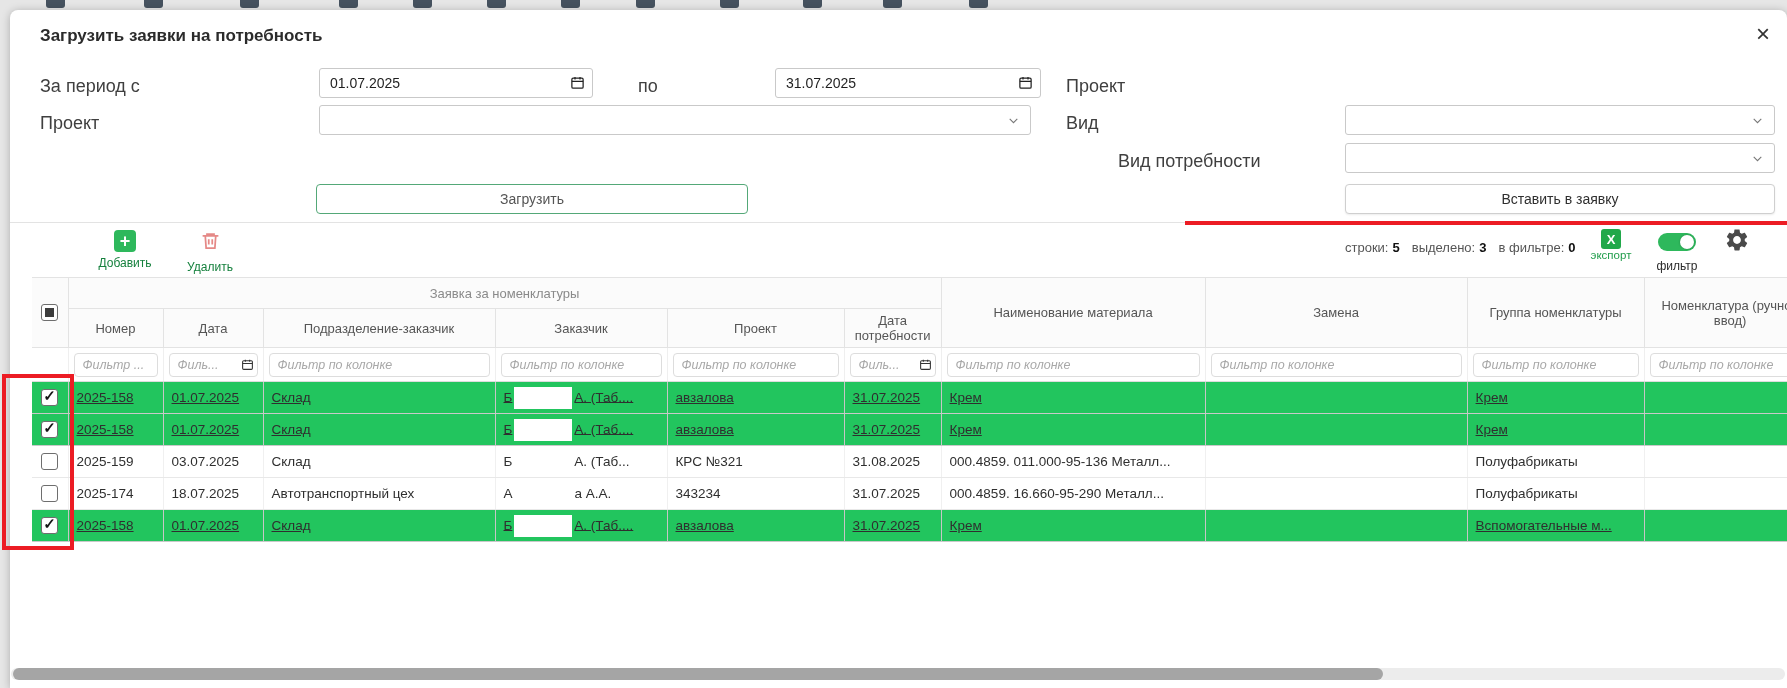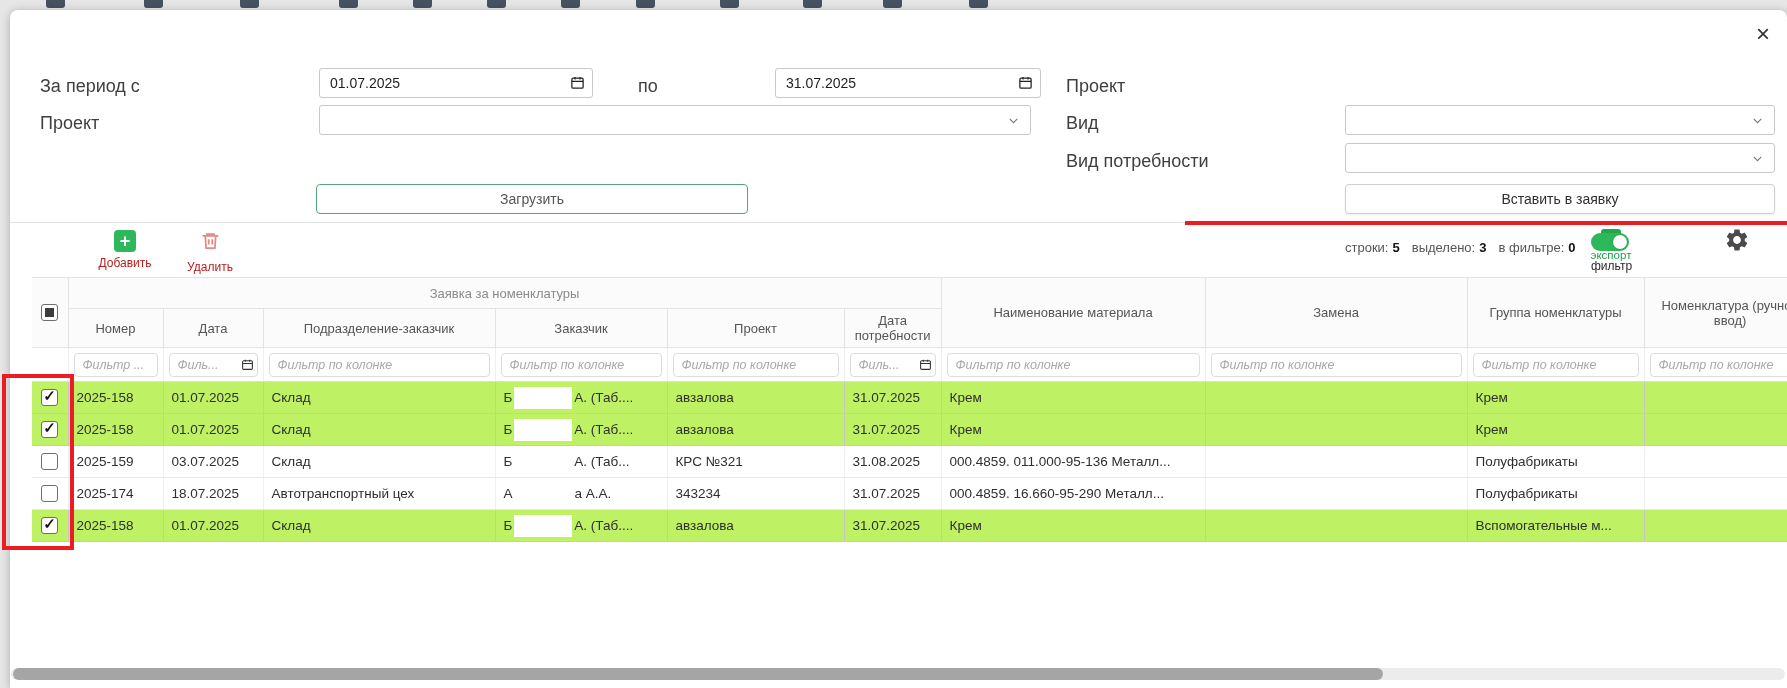--- a/index.html
+++ b/index.html
@@ -12,48 +12,48 @@
   .lbl{position:absolute;font-size:18px;color:#3f3f3f;white-space:nowrap;}
   .field{position:absolute;height:30px;}
   .field input{width:100%;height:30px;box-sizing:border-box;border:1px solid #c9c9c9;border-radius:3px;padding:0 30px 0 10px;font-family:"Liberation Sans",sans-serif;font-size:14px;color:#1f1f1f;background:#fff;}
   .field .cal{position:absolute;right:8px;top:7px;}
   .select{position:absolute;height:30px;box-sizing:border-box;border:1px solid #c9c9c9;border-radius:3px;background:#fff;display:flex;align-items:center;justify-content:space-between;padding:0 10px;font-size:14px;color:#1f1f1f;cursor:pointer;}
   .btn{position:absolute;height:30px;box-sizing:border-box;display:flex;align-items:center;justify-content:center;background:#fff;border-radius:4px;font-size:14px;cursor:pointer;}
   .btn-load{border:1px solid #54a878;color:#555;}
   .btn-insert{border:1px solid #cfcfcf;color:#2f2f2f;box-shadow:0 1px 2px rgba(0,0,0,.08);}
   .panel-divider{position:absolute;left:0;top:212px;width:100%;height:1px;background:#e3e3e3;}
   .tool-btn{position:absolute;width:80px;text-align:center;cursor:pointer;}
-  .tool-btn .t-lbl{display:block;margin-top:4px;font-size:12px;color:#b91c1c;}
+  .tool-btn .t-lbl{display:block;margin-top:4px;font-size:12px;color:#15803d;}
   .icon-plus{display:inline-flex;align-items:center;justify-content:center;width:22px;height:22px;background:#2eb85c;border-radius:4px;color:#fff;font-size:18px;font-weight:bold;line-height:1;}
   .icon-plus::after{content:"+";}
   .stats{position:absolute;left:1335px;top:230px;display:flex;align-items:center;font-size:13px;color:#555;}
   .stats .val{font-weight:bold;color:#111;margin-left:4px;}
   .stats .gap{width:12px;}
   .export-btn{position:absolute;left:1573px;top:219px;width:56px;text-align:center;cursor:pointer;}
   .icon-excel{display:inline-flex;align-items:center;justify-content:center;width:20px;height:20px;background:#21a84a;border-radius:3px;color:#fff;font-size:13px;font-weight:bold;}
   .export-lbl{display:block;margin-top:0;font-size:11.5px;color:#1f9d4a;}
-  .filter-toggle-wrap{position:absolute;left:1581px;top:223px;width:52px;cursor:pointer;}
+  .filter-toggle-wrap{position:absolute;left:1641px;top:223px;width:52px;text-align:center;cursor:pointer;}
   .toggle{display:inline-block;width:38px;height:18px;border-radius:9px;background:#2eb85c;position:relative;}
   .toggle .knob{position:absolute;right:2px;top:2px;width:14px;height:14px;border-radius:50%;background:#fff;box-shadow:0 0 2px rgba(0,0,0,.3);}
   .filter-lbl{display:block;margin-top:4px;font-size:12px;color:#2b2b2b;}
   .gear-btn{position:absolute;left:1714px;top:217px;cursor:pointer;}
   .table-wrap{position:absolute;left:22px;top:267px;width:1755px;overflow:hidden;}
   table{border-collapse:collapse;table-layout:fixed;width:1784px;border-top:1px solid #e3e3e3;}
   thead th{background:#fbfbfb;border-right:1px solid #e3e3e3;border-bottom:1px solid #e3e3e3;font-weight:normal;color:#555;font-size:13px;text-align:center;padding:0 4px;overflow:hidden;}
   .group-row th.group-hdr{height:30px;color:#8a8a8a;}
   .hdr-row th{height:38px;}
   .filter-row td{background:#fff;border-right:1px solid #efefef;border-bottom:1px solid #ddd;padding:4px 5px;height:25px;}
   .filter-row input{width:100%;height:24px;box-sizing:border-box;border:1px solid #ddd;border-radius:4px;padding:0 8px;font-family:"Liberation Sans",sans-serif;font-size:12.5px;font-style:italic;color:#ec4899;background:#fff;}
   .filter-row input::placeholder{color:#a8a8a8;font-style:italic;}
   .fdate{position:relative;}
   .fdate input{padding-right:20px;}
   .fdate svg{position:absolute;right:4px;top:5px;}
   tbody tr{height:32px;}
   tbody td{border-bottom:1px solid #e8e8e8;border-right:1px solid #f0f0f0;font-size:13.5px;color:#2f2f2f;padding:0 8px;white-space:nowrap;overflow:hidden;background:#fff;}
-  tbody tr.selected td{background:#bef264;border-right-color:#c6c6c6;border-bottom-color:#c9c9c9;}
+  tbody tr.selected td{background:#22c55e;border-right-color:#c6c6c6;border-bottom-color:#c9c9c9;text-decoration:underline;}
   td.c-cb, th.cb-col{text-align:center;padding:0;}
   .cb{display:inline-block;width:17px;height:17px;box-sizing:border-box;border:1px solid #6e6e6e;border-radius:3px;background:#fff;position:relative;vertical-align:middle;cursor:pointer;}
   .cb.checked::after{content:"✓";position:absolute;left:1px;top:-3px;font-size:15px;font-weight:bold;color:#141414;}
   .cb.indet::after{content:"";position:absolute;left:3px;top:3px;width:9px;height:9px;background:#3c3c3c;}
   .redact{display:inline-block;width:58px;height:22px;background:#fff;vertical-align:middle;margin:0 2px;}
   .hscroll-track{position:absolute;left:1px;top:658px;width:1774px;height:12px;background:#ececec;border-radius:6px;}
   .hscroll-thumb{position:absolute;left:2px;top:0;width:1370px;height:12px;background:#a5a5a5;border-radius:6px;cursor:pointer;}
   .anno-box{position:absolute;left:2px;top:374px;width:64px;height:168px;border:4px solid #ec1c24;z-index:20;pointer-events:none;}
   .anno-line{position:absolute;left:1185px;top:221px;width:602px;height:4px;background:#ec1c24;z-index:20;pointer-events:none;}
 </style>
@@ -71,20 +71,21 @@
     <span class="tico" style="left:487px"></span>
     <span class="tico" style="left:561px"></span>
     <span class="tico" style="left:636px"></span>
     <span class="tico" style="left:720px"></span>
     <span class="tico" style="left:803px"></span>
     <span class="tico" style="left:883px"></span>
     <span class="tico" style="left:969px"></span>
   </div>
 
   <div class="modal">
+    <div class="title">Загрузить заявки на потребность</div>
     <div class="close-btn">×</div>
 
     <div class="lbl" style="left:30px;top:66px">За период с</div>
 
     <div class="field" style="left:309px;top:58px;width:274px">
       <input value="01.07.2025" style="">
       <svg class="cal" width="15" height="15" viewBox="0 0 24 24" fill="none" stroke="#222" stroke-width="2">
           <rect x="3" y="5" width="18" height="16" rx="2"></rect>
           <path d="M16 3v4M8 3v4M3 10h18"></path>
         </svg>
@@ -111,21 +112,21 @@
     </div>
 
     <div class="lbl" style="left:1056px;top:103px">Вид</div>
     <div class="select" style="left:1335px;top:95px;width:430px">
       <span></span>
       <svg width="13" height="13" viewBox="0 0 24 24" fill="none" stroke="#777" stroke-width="2">
           <path d="M5 9l7 7 7-7"></path>
         </svg>
     </div>
 
-    <div class="lbl" style="left:1056px;top:141px">Вид потребности</div>
+    <div class="lbl" style="left:1108px;top:141px">Вид потребности</div>
     <div class="select" style="left:1335px;top:133px;width:430px">
       <span></span>
       <svg width="13" height="13" viewBox="0 0 24 24" fill="none" stroke="#777" stroke-width="2">
           <path d="M5 9l7 7 7-7"></path>
         </svg>
     </div>
 
     <div class="btn btn-load" style="left:306px;top:174px;width:432px">Загрузить</div>
     <div class="btn btn-insert" style="left:1335px;top:174px;width:430px">Вставить в заявку</div>
 

